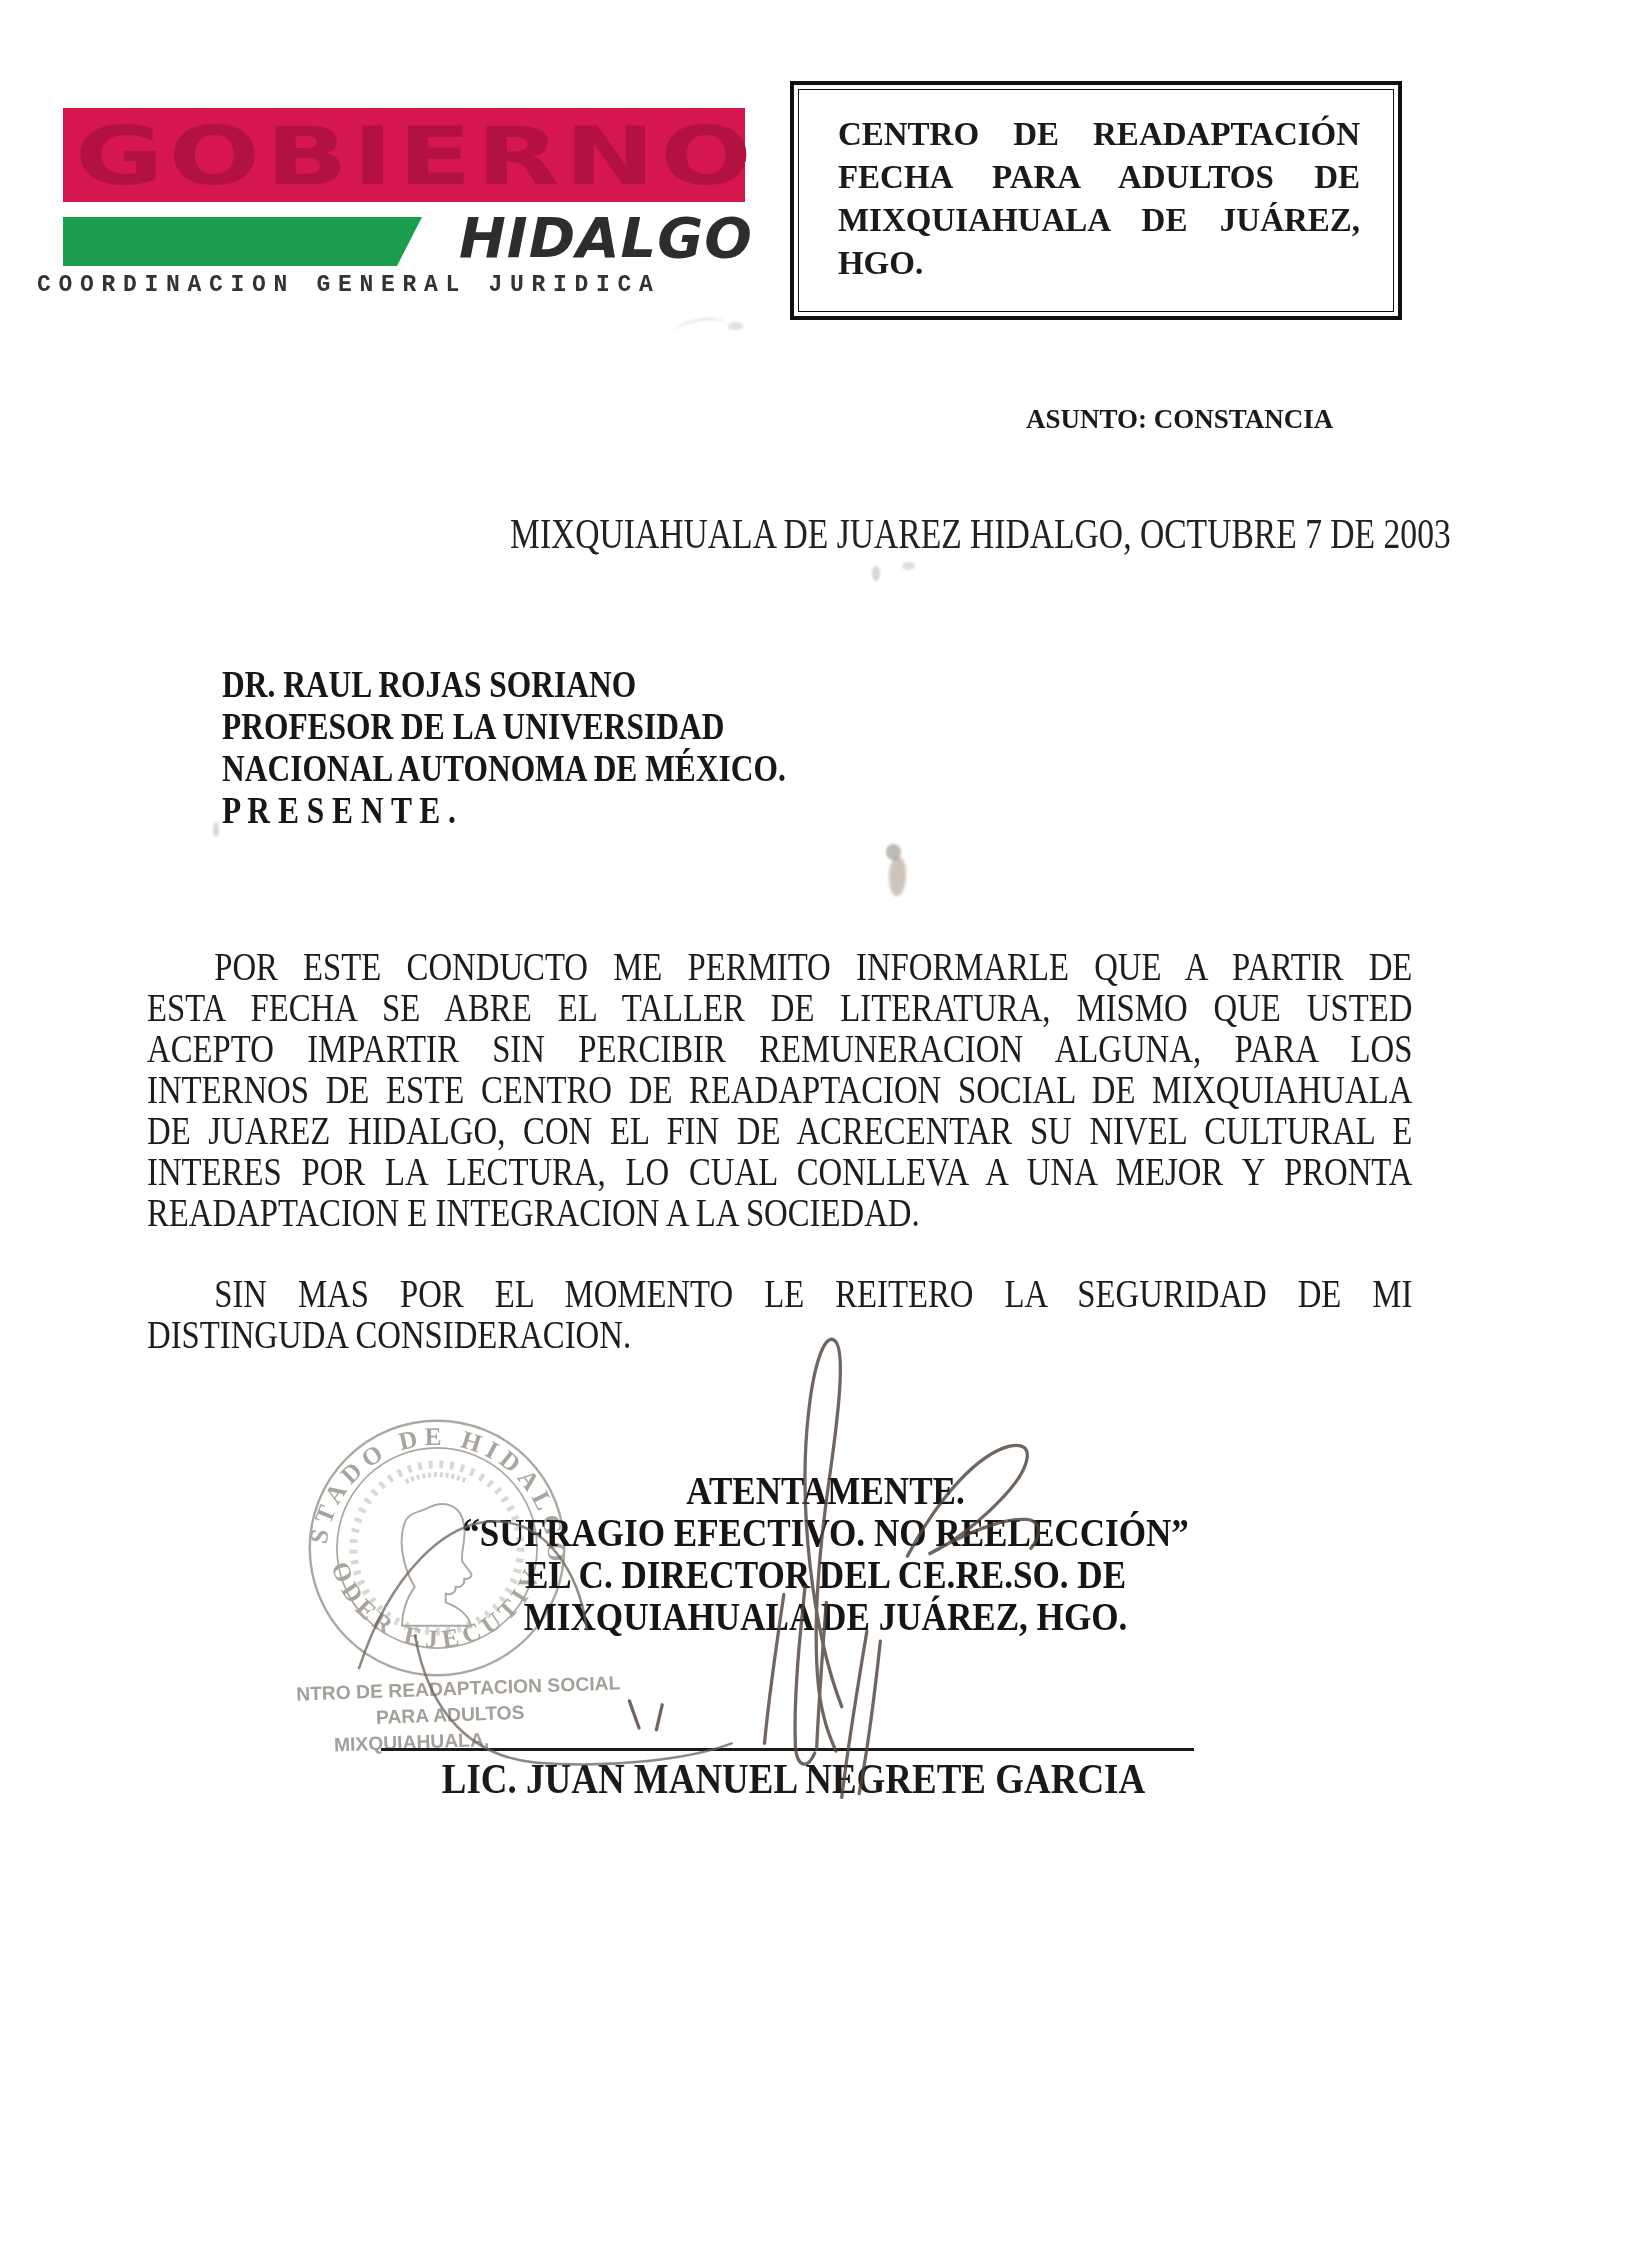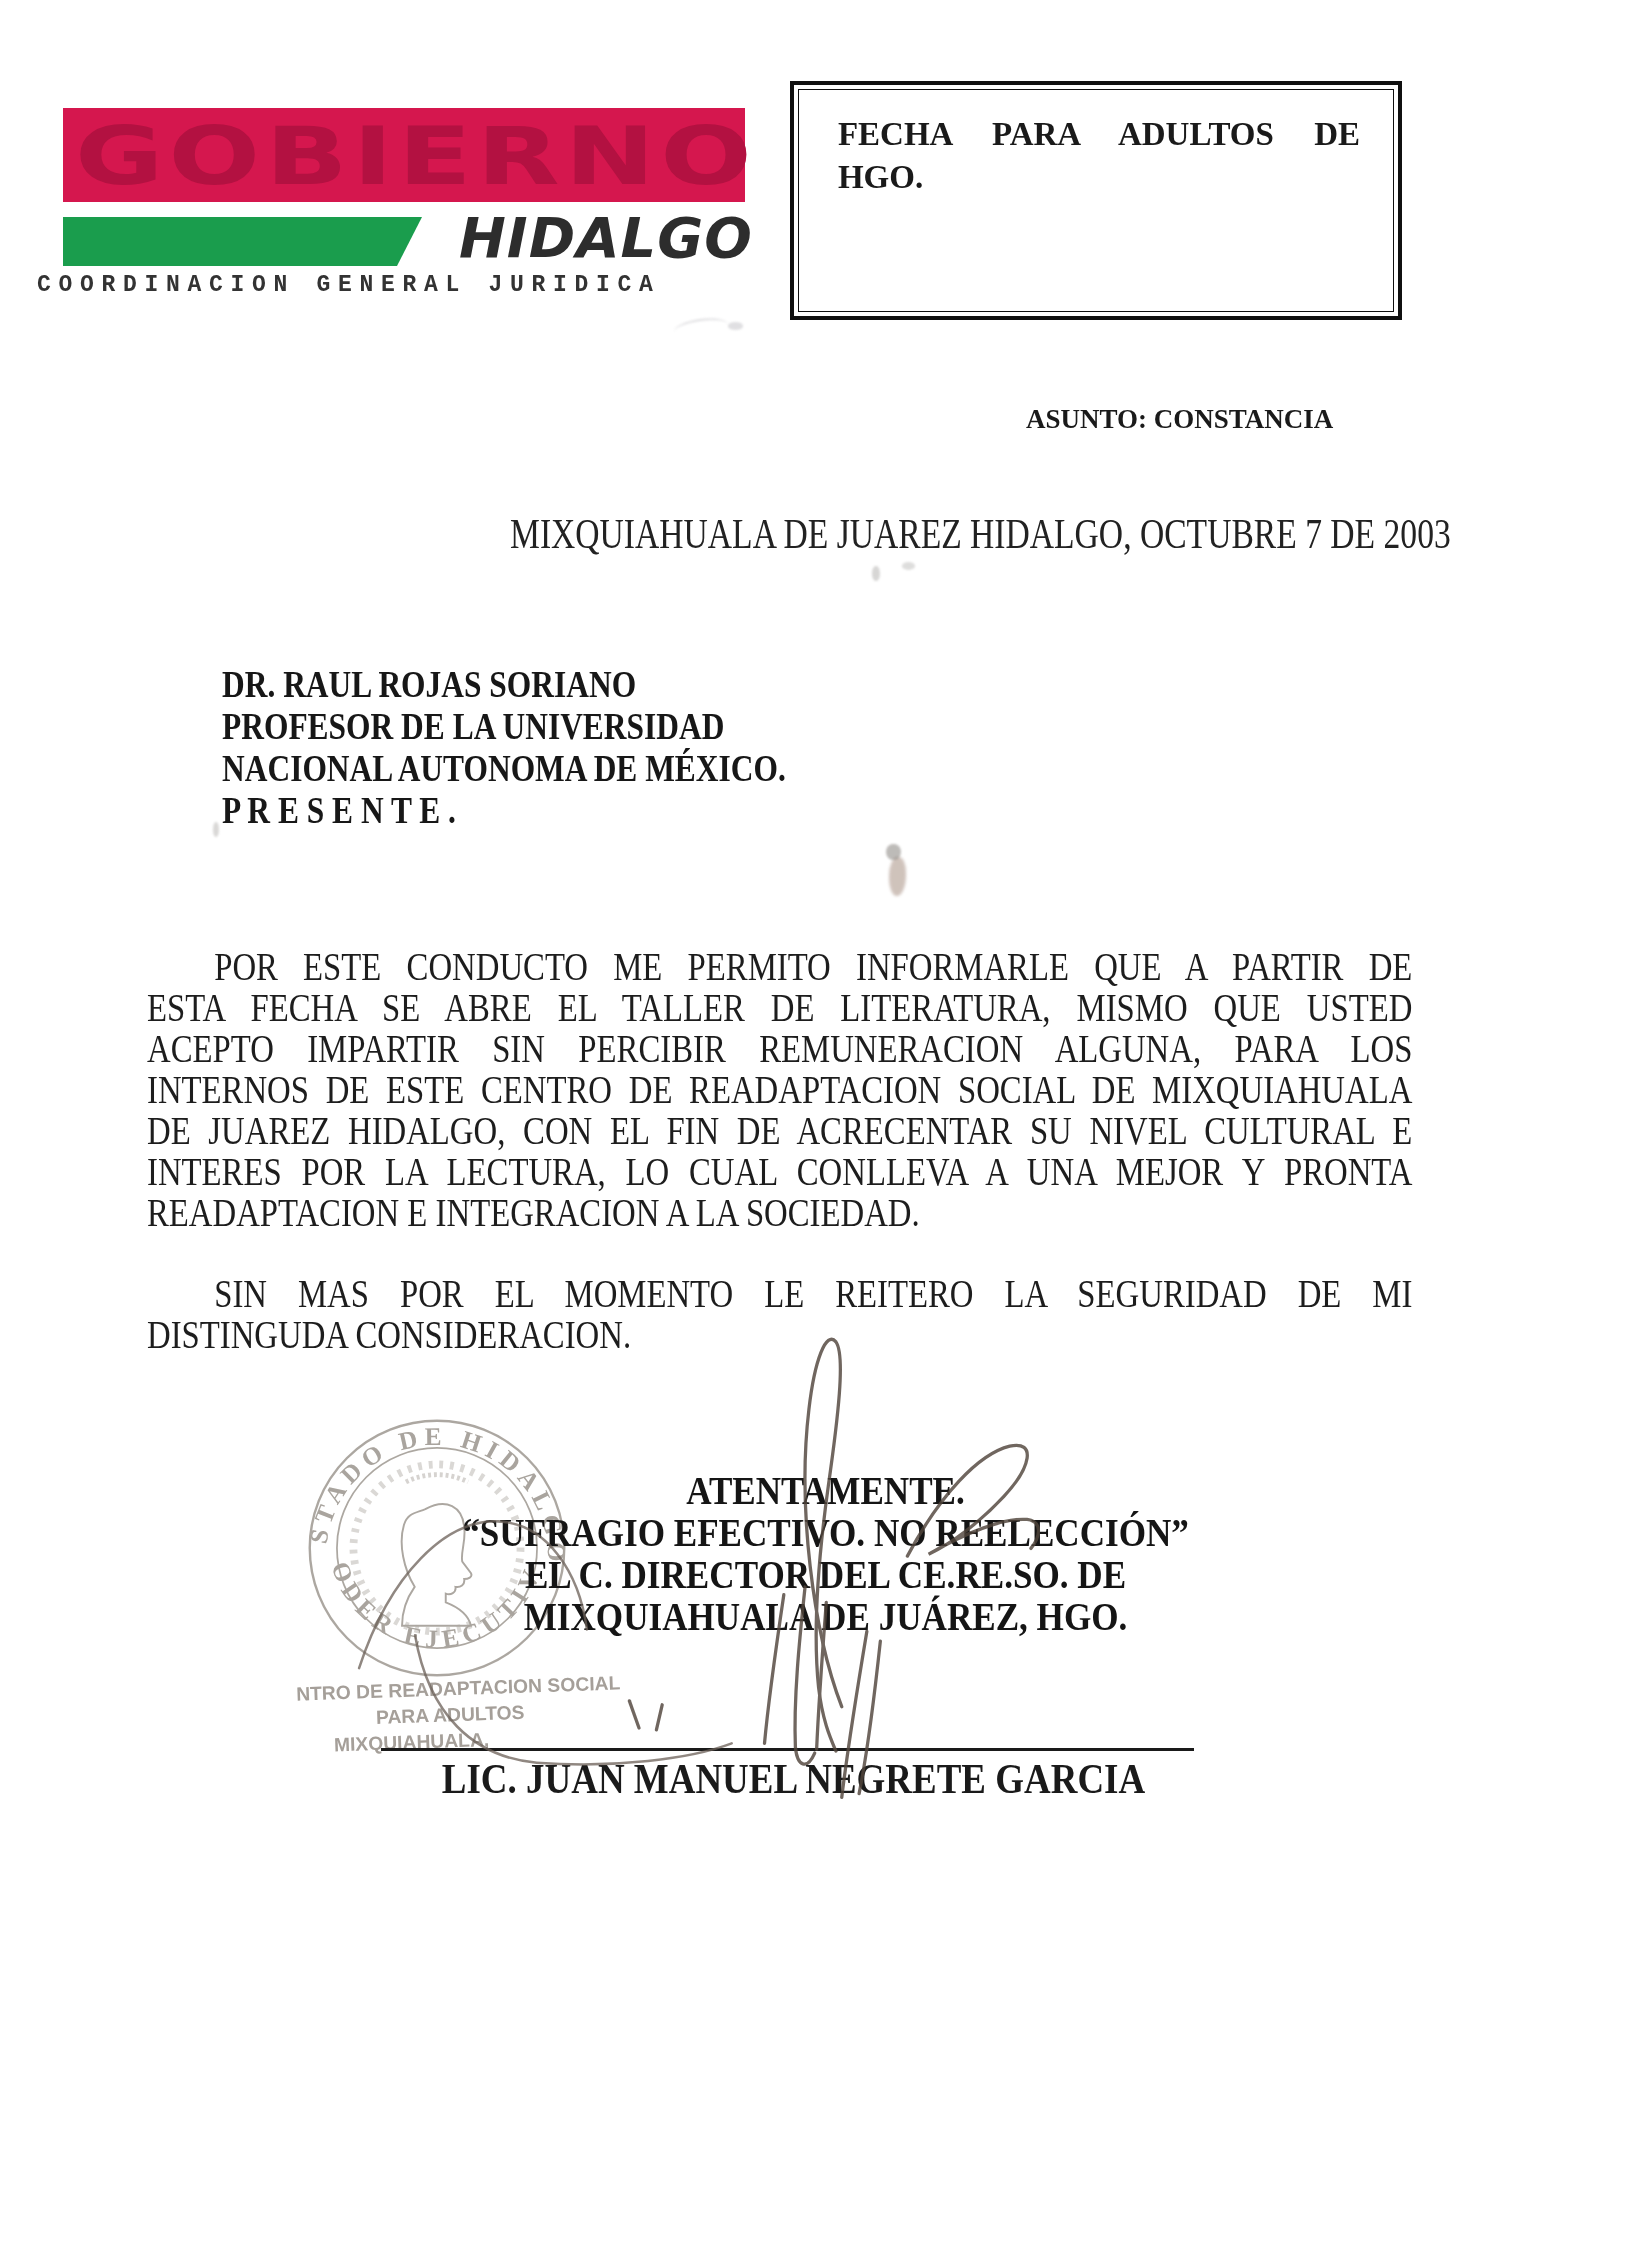--- a/index.html
+++ b/index.html
@@ -68,21 +68,23 @@
   <div class="red-bar">
     <div class="gob-text">GOBIERNO</div>
   </div>
   <div class="green-bar"></div>
   <div class="hidalgo-text">HIDALGO</div>
   <div class="coord-text">COORDINACION GENERAL JURIDICA</div>
 
   <div class="hdr-box">
     <div class="hdr-box-inner">
       <div class="hdr-box-text lines-justify">
+          <div class="hline">CENTRO DE READAPTACIÓN</div>
           <div class="hline">FECHA PARA ADULTOS DE</div>
+          <div class="hline">MIXQUIAHUALA DE JUÁREZ,</div>
           <div class="hline">HGO.</div>
         </div>
     </div>
   </div>
 
   <div class="subject">ASUNTO: CONSTANCIA</div>
   <div class="dateline">MIXQUIAHUALA DE JUAREZ HIDALGO, OCTUBRE 7 DE 2003</div>
 
   <div class="recipient">
       <div class="rline">DR. RAUL ROJAS SORIANO</div>

